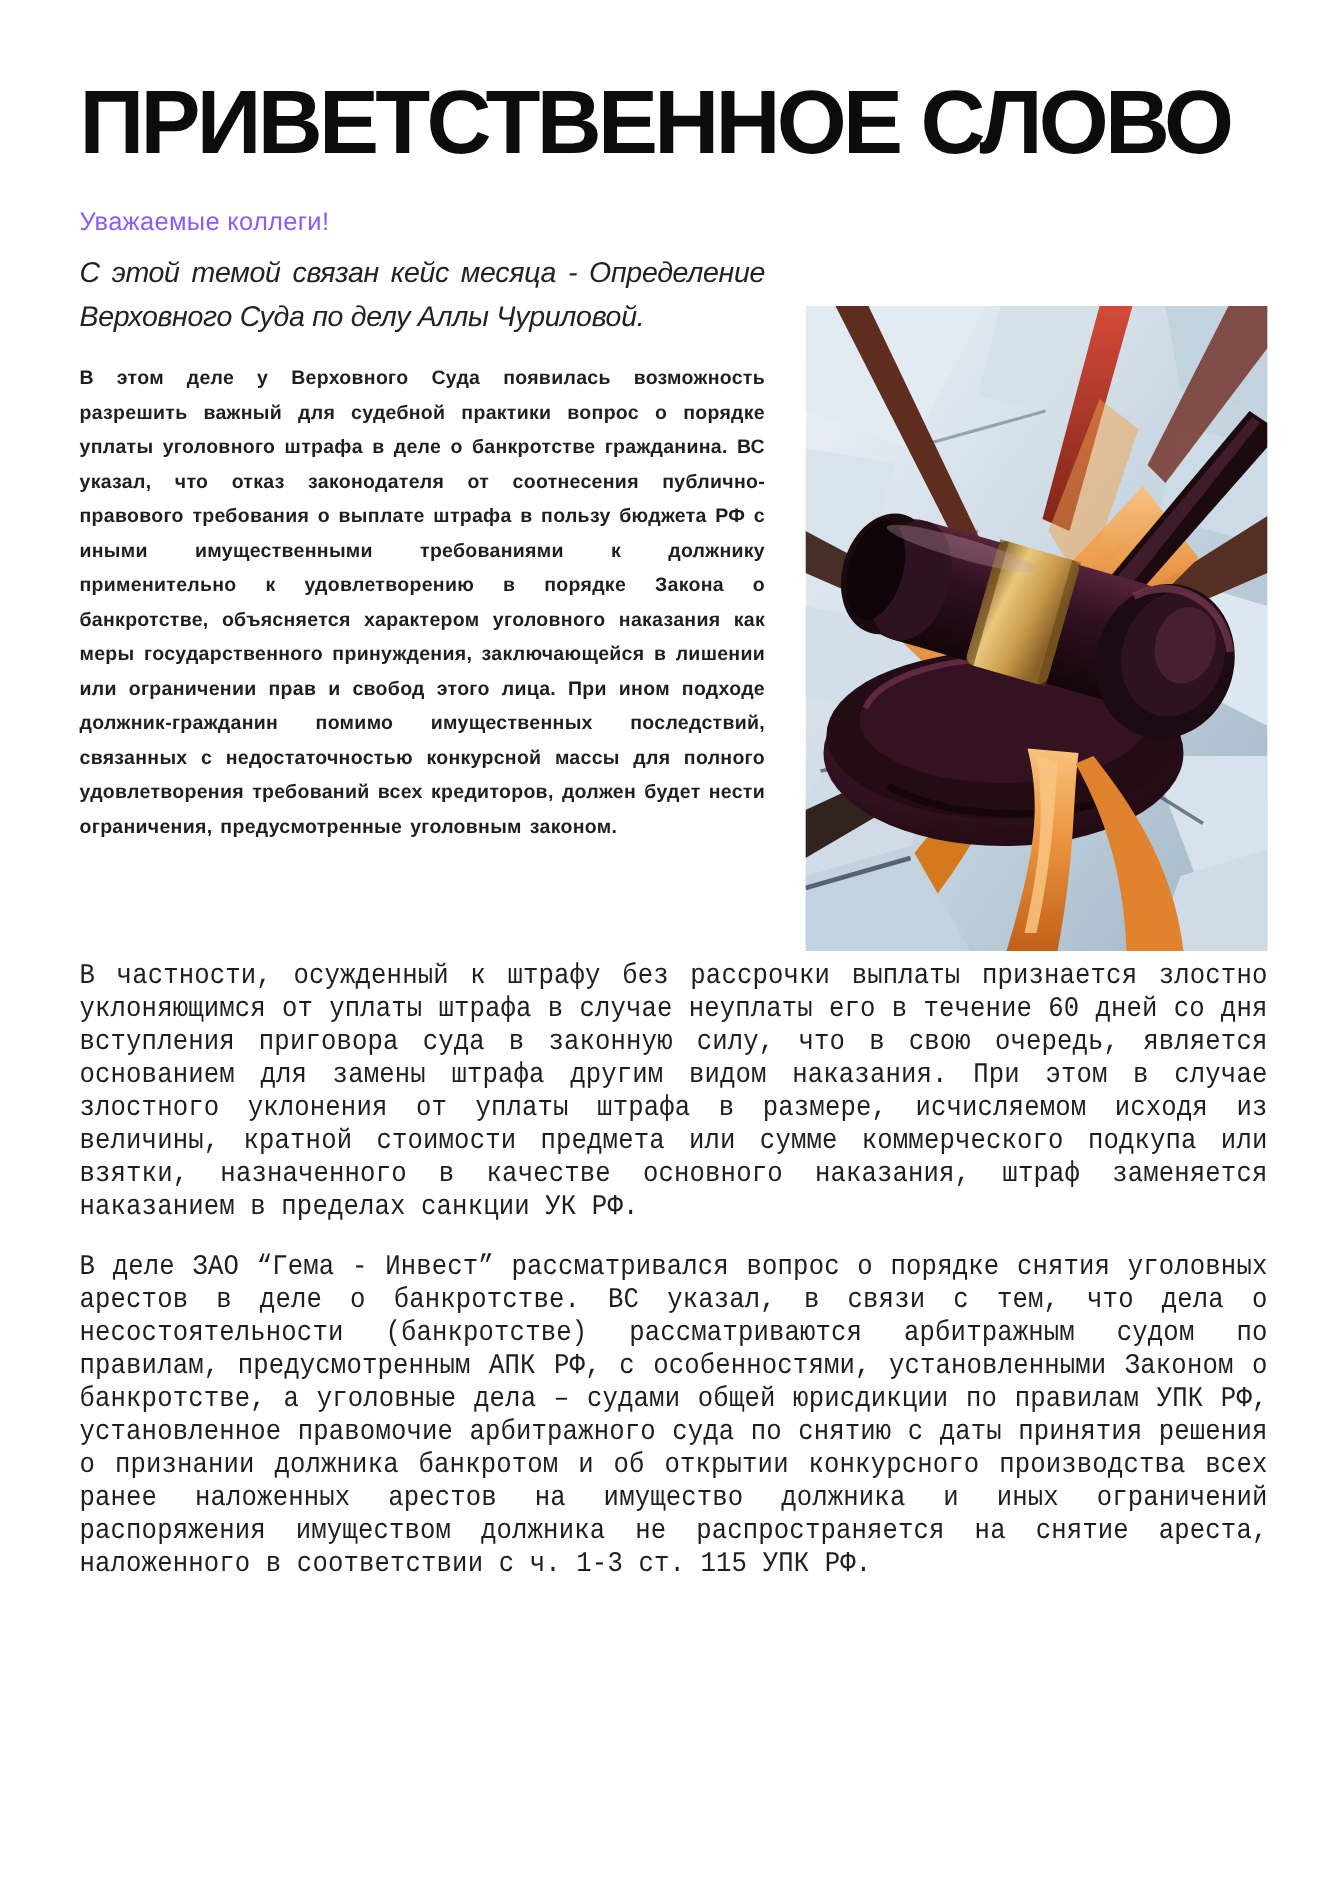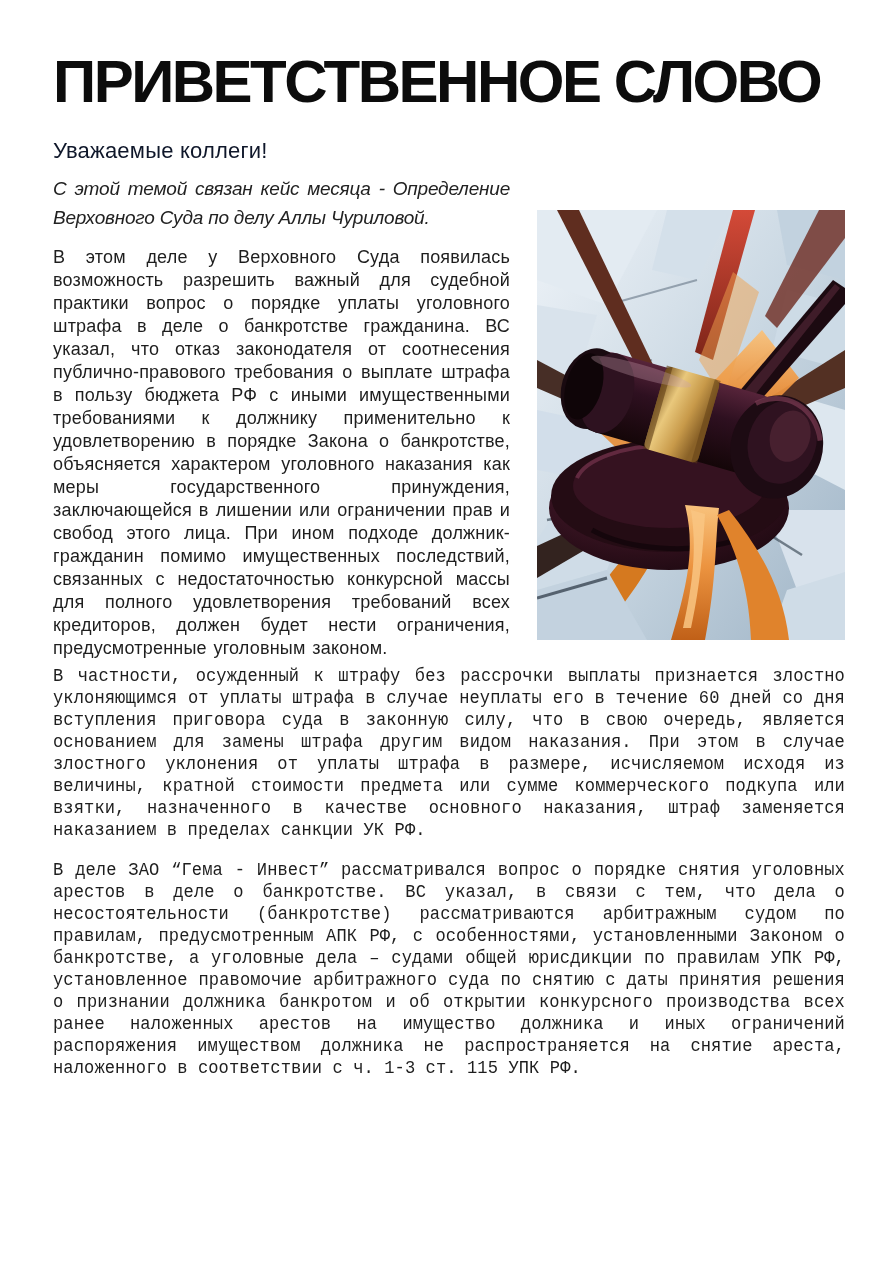--- a/index.html
+++ b/index.html
@@ -12,34 +12,34 @@
   .page {
     box-sizing:border-box;
     width:892px; height:1134px;
     padding:54px 47px 0 53px;
     overflow:hidden;
     background:#ffffff;
   }
   .title { margin:0; color:#0c0c0c; font-weight:700; }
   .title-line-1 { display:block; font-size:60px; line-height:0.93; letter-spacing:-2.5px; white-space:nowrap; }
   .title-line-2 { display:block; font-size:88px; line-height:0.95; letter-spacing:-2.5px; margin-top:3px; white-space:nowrap; }
-  .greeting { margin:28px 0 0 0; font-size:22px; color:#0f172a; letter-spacing:0.2px; }
+  .greeting { margin:28px 0 0 0; font-size:17px; color:#8b5cf6; letter-spacing:0.2px; }
   .section-heading {
     margin:30px 0 0 0;
     font-size:24.5px; line-height:1.26; letter-spacing:-0.2px;
     color:#141414; font-weight:700; max-width:812px;
   }
   .columns { display:flex; margin-top:10px; }
   .left-col { width:457px; flex:0 0 457px; }
   .lede {
     margin:0; font-style:italic; font-size:19px; line-height:29px;
     letter-spacing:-0.2px; color:#222; text-align:justify;
   }
   .body-text { text-align:justify; color:#1e1e1e; }
-  .p1 { margin:14px 0 0 0; font-size:18px; line-height:23px; letter-spacing:0.2px; word-spacing:1.5px; }
+  .p1 { margin:14px 0 0 0; font-size:13px; line-height:23px; letter-spacing:0.2px; word-spacing:1.5px;font-weight:bold; }
   .hero { margin:36px 0 0 auto; width:308px; height:430px; flex:0 0 308px; display:block; }
   .hero svg { display:block; }
   .wide-wrap { width:792px;font-family:Liberation Mono, monospace; }
   .condensed {
     width:111.12%;
     transform:scaleX(0.8999);
     transform-origin:0 0;
     font-size:19px; line-height:22px; letter-spacing:0.1px;
   }
   .p2 { margin:5px 0 0 0; }

